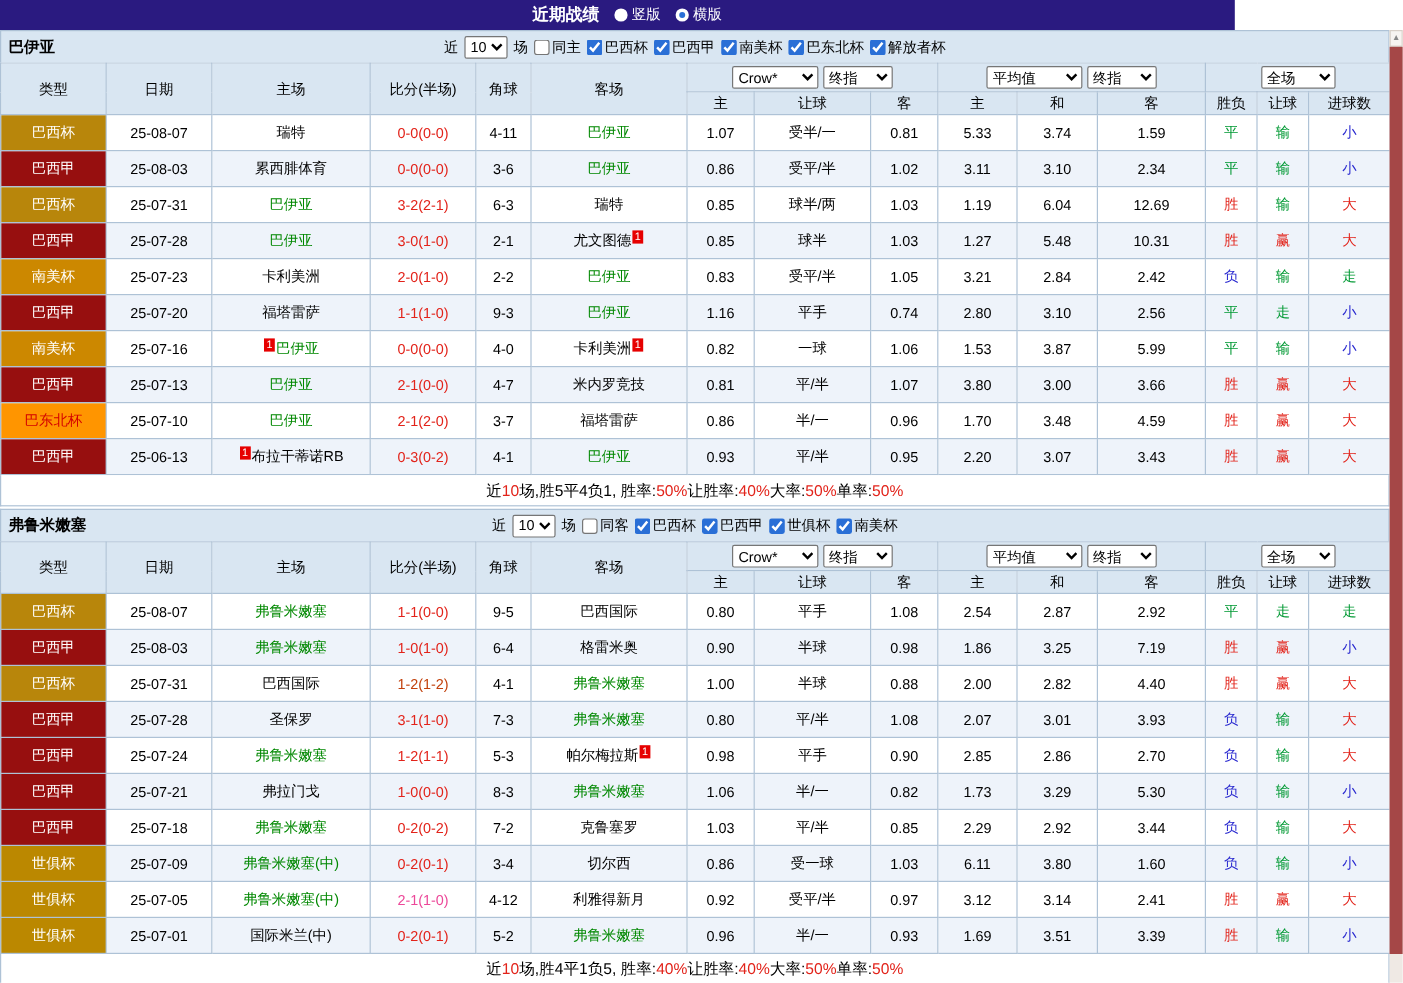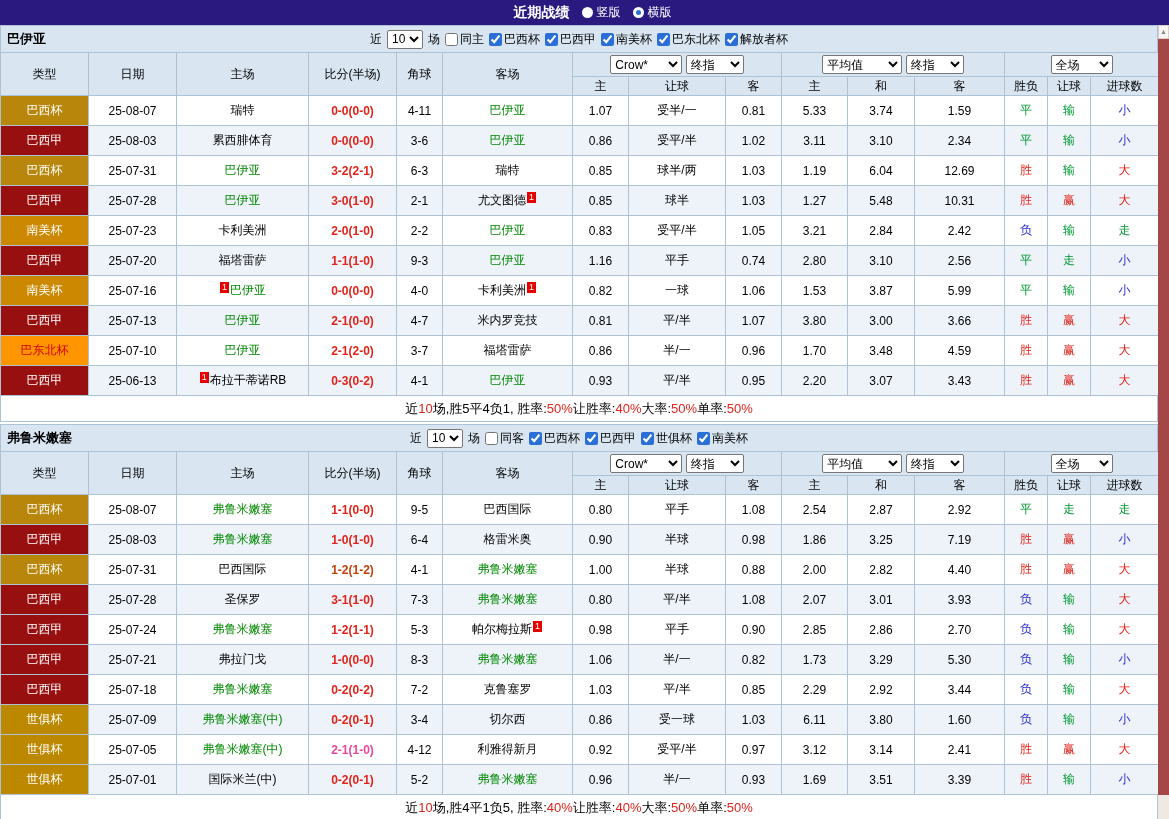--- a/index.html
+++ b/index.html
@@ -6,21 +6,21 @@
   html,body { margin:0; padding:0; }
   body {
     width:1169px; height:819px; overflow:hidden; position:relative;
     font-family:"Liberation Sans","DejaVu Sans",sans-serif;
     font-size:12px; color:#000; background:#fff;
   }
   .page { width:1158px; }
 
   
   .title-bar {
-    width:1169px; height:25px; background:#2a1a80; color:#fff;
+    width:1029px; height:25px; background:#2a1a80; color:#fff;
     display:flex; align-items:center; justify-content:center; gap:12px;padding-left:16px;
   }
   .title-bar .title { font-weight:bold; font-size:14px; }
   .radio-label { display:inline-flex; align-items:center; gap:4px; font-size:12px; cursor:pointer; }
   .radio { width:11px; height:11px; border-radius:50%; background:#fff; display:inline-block; position:relative; }
   .radio-checked::after {
     content:""; position:absolute; left:3px; top:3px; width:5px; height:5px;
     border-radius:50%; background:#2a6fd6;
   }
 
@@ -48,21 +48,21 @@
   table.stats-table { border-collapse:collapse; table-layout:fixed; width:1158px; }
   .stats-table th, .stats-table td {
     border:1px solid #aec2d6; text-align:center; padding:0;
     overflow:hidden; white-space:nowrap;
   }
   .stats-table thead th { background:#d9e6f2; font-weight:normal; font-size:12px; }
   tr.hr1 th { height:24px; }
   tr.hr2 th { height:19px; }
   .stats-table tbody td { height:30px; background:#fff; font-size:12px; }
   .stats-table tbody tr:nth-child(even) td { background:#eef3fa; }
-  td.score-cell { font-weight:bold;margin-left:24px; }
+  td.score-cell { font-weight:normal;margin-left:24px; }
   .card {
     display:inline-block; background:#e60000; color:#fff; font-size:9px;
     line-height:11px; min-width:9px; padding:0 1px; margin:0 1px; vertical-align:top;
   }
 
   
   .summary {
     height:26px; border:1px solid #aec2d6; border-top:none;
     display:flex; align-items:center; justify-content:center;
     font-size:13px; background:#fff;

